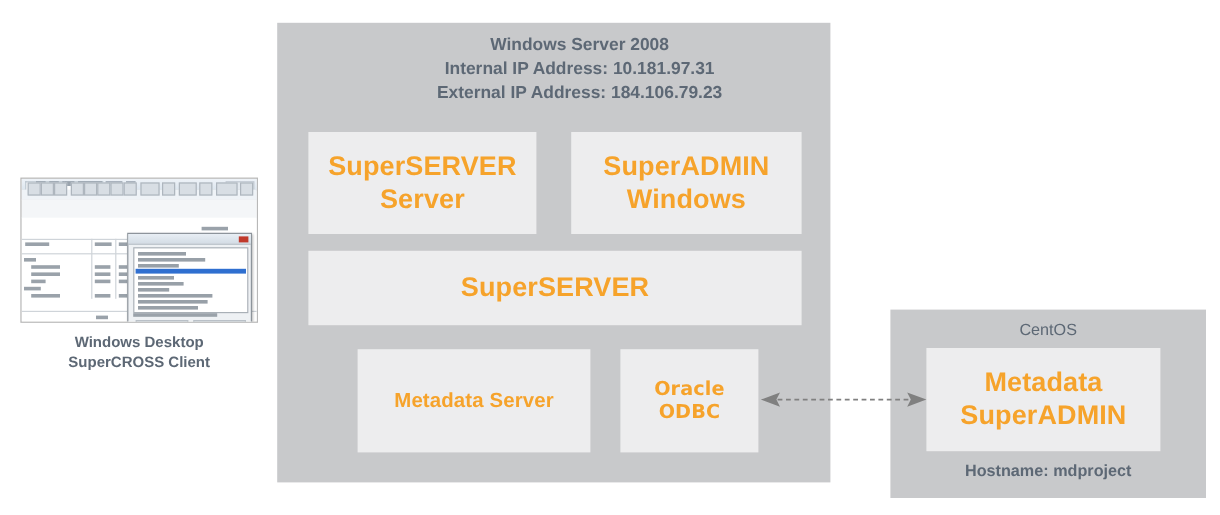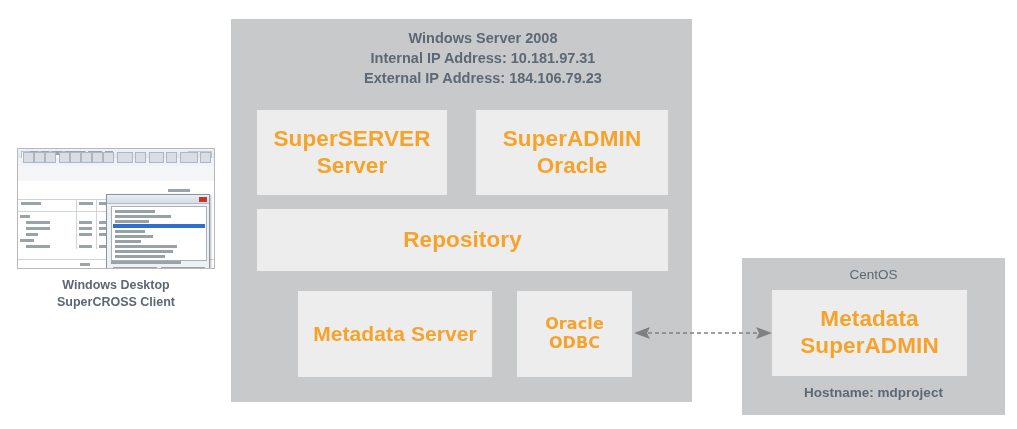--- a/index.html
+++ b/index.html
@@ -80,21 +80,21 @@
     width: 194px;
     height: 86px;
   }
   #oracle-odbc-box {
     left: 517px;
     top: 291px;
     width: 115px;
     height: 86px;
   }
   .lbl-24 { font-size: 22.5px; }
-  .lbl-22 { font-size: 21px; }
+  .lbl-22 { font-size: 17px; }
   
   #oracle-odbc-label {
     font-family: "DejaVu Sans", sans-serif;
     font-size: 16px;
     font-weight: bold;
   }
 
   
   #centos-host {
     left: 742px;
@@ -390,25 +390,25 @@
 External IP Address: 184.106.79.23</div>
 </div>
 
 <div class="inner-box" id="superadmin-server-box">
   <span class="inner-label lbl-24">SuperSERVER
 Server</span>
 </div>
 
 <div class="inner-box" id="superadmin-console-box">
   <span class="inner-label lbl-24">SuperADMIN
-Oracle</span>
+Windows</span>
 </div>
 
 <div class="inner-box" id="superserver-box">
-  <span class="inner-label lbl-24">Repository</span>
+  <span class="inner-label lbl-24">SuperSERVER</span>
 </div>
 
 <div class="inner-box" id="metadata-server-box">
   <span class="inner-label lbl-22">Metadata Server</span>
 </div>
 
 <div class="inner-box" id="oracle-odbc-box">
   <span class="inner-label" id="oracle-odbc-label">Oracle
 ODBC</span>
 </div>

